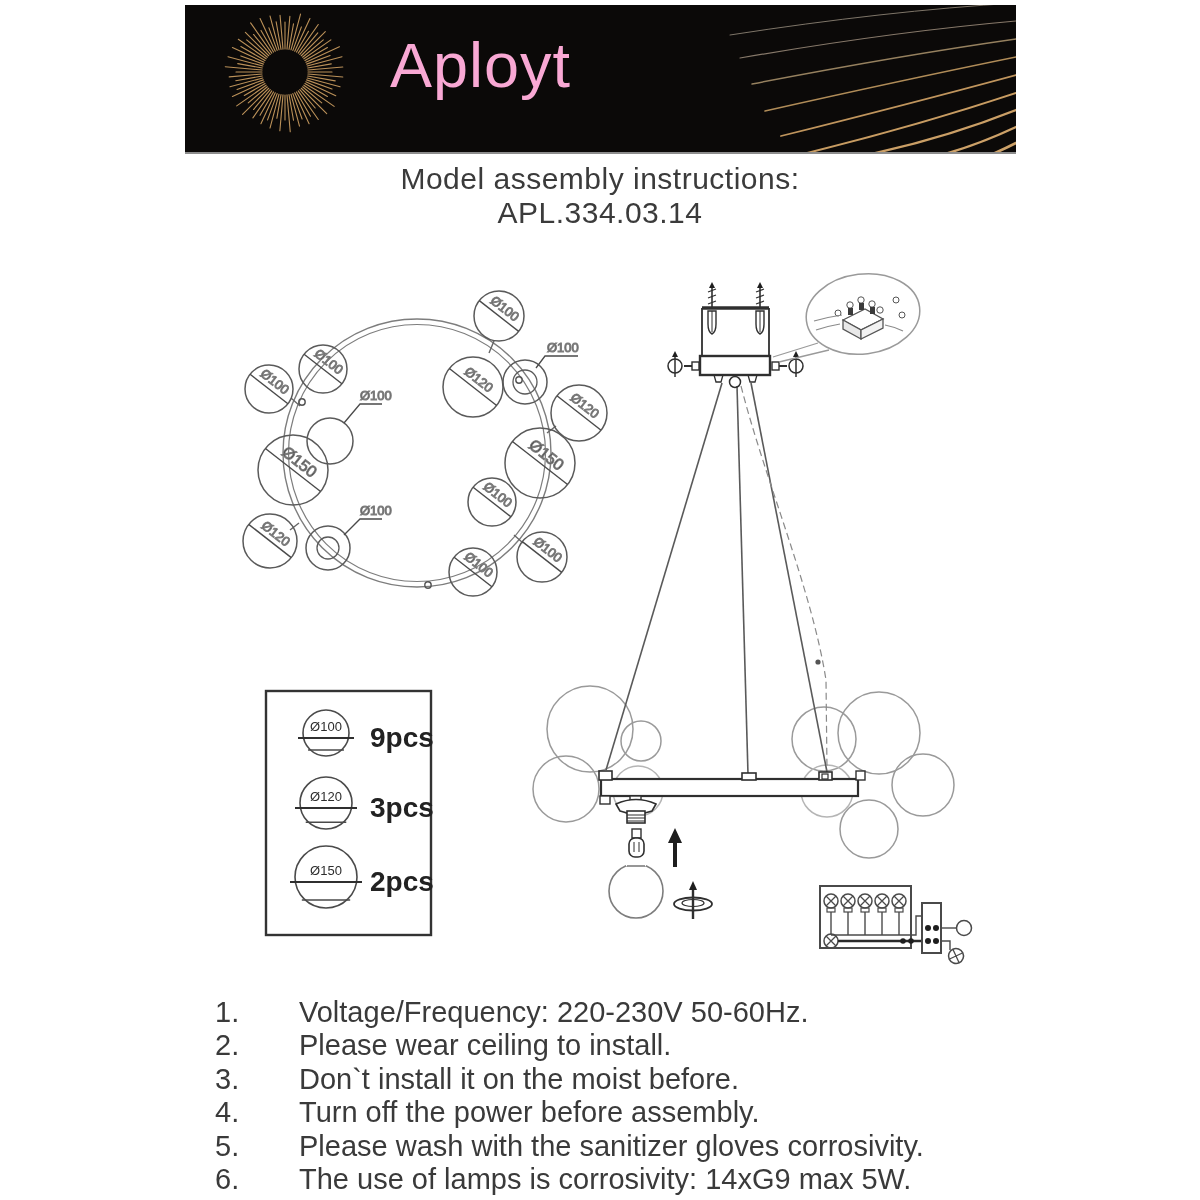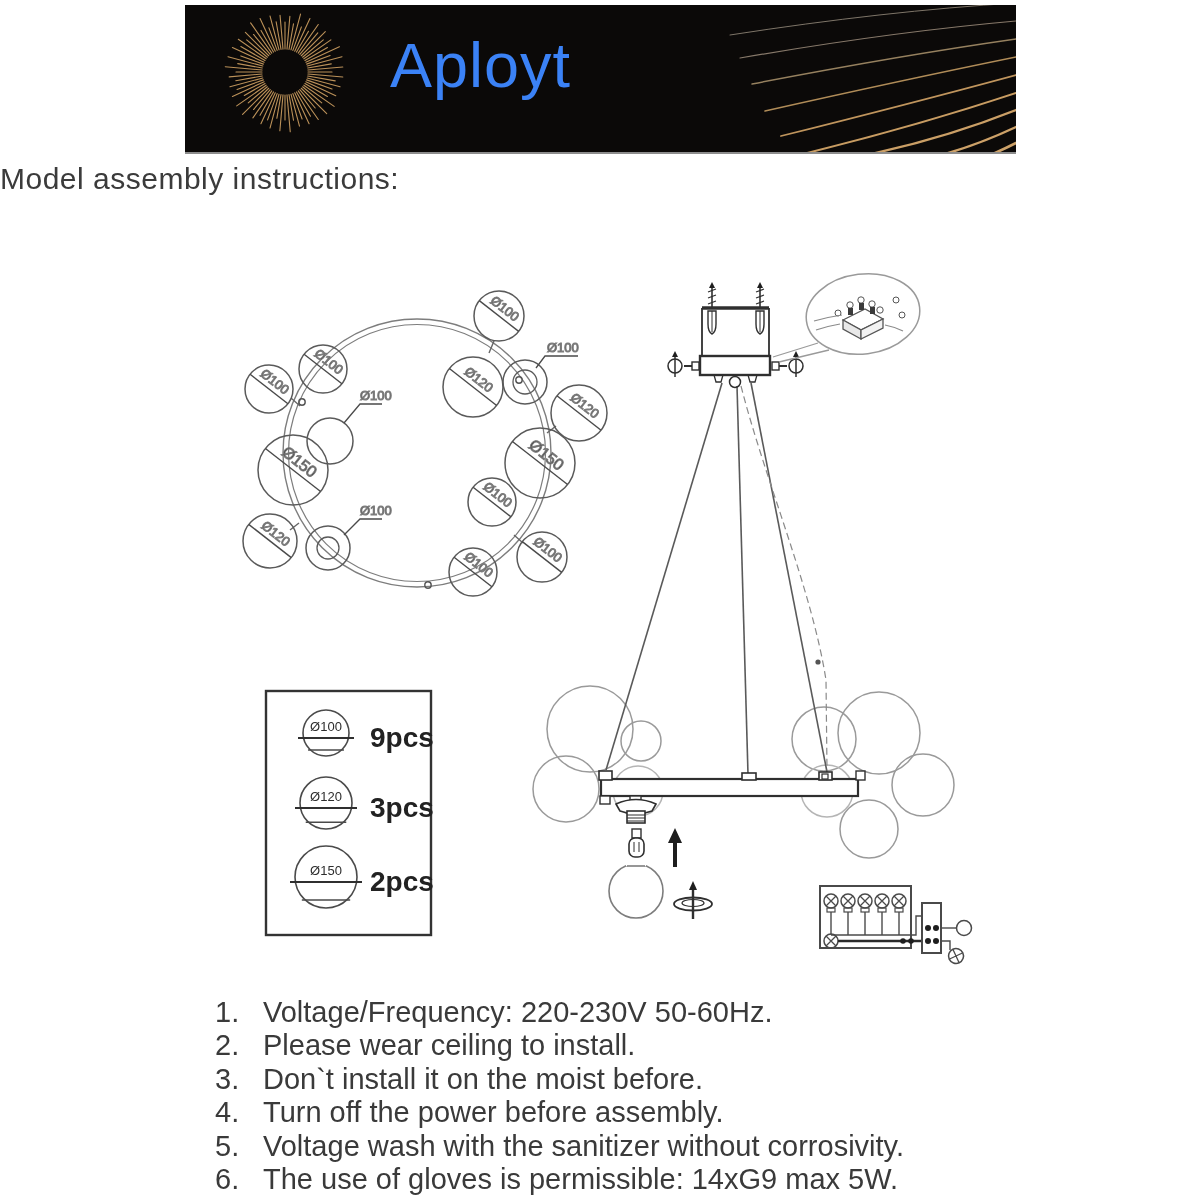--- a/index.html
+++ b/index.html
@@ -2,34 +2,34 @@
 <html><head>
 <meta charset="utf-8">
 <style>
   html,body{margin:0;padding:0;background:#ffffff;}
   .page{position:relative;width:1200px;height:1200px;background:#ffffff;overflow:hidden;
         font-family:"Liberation Sans",sans-serif;}
   
   .banner{position:absolute;left:185px;top:5px;width:831px;height:147px;background:#0b0908;
           overflow:hidden;border-bottom:2px solid #8d8d8d;}
   .banner svg{position:absolute;left:0;top:0;}
-  .brand{position:absolute;left:205px;top:24px;font-size:63px;font-weight:400;color:#3b82f6;
+  .brand{position:absolute;left:205px;top:24px;font-size:63px;font-weight:400;color:#f9a8d4;
          letter-spacing:1px;font-family:"Liberation Sans",sans-serif;}
   
-  .title-line{position:absolute;left:0;width:100%;text-align:left;color:#3b3b3b;
+  .title-line{position:absolute;left:0;width:100%;text-align:center;color:#3b3b3b;
               font-size:30px;letter-spacing:0.5px;}
   #title1{top:162px;}
   #title2{top:196px;}
   
   .diagram{position:absolute;left:0;top:0;width:1200px;height:1200px;}
   
   .instructions{position:absolute;left:215px;top:996px;width:780px;color:#3a3a3a;}
   .li{display:flex;line-height:33.4px;font-size:29px;}
   .li .num{width:48px;flex:0 0 48px;}
-  .li .txt{flex:1;}
+  .li .txt{flex:1;margin-left:36px;}
   text{font-family:"Liberation Sans",sans-serif;}
 </style>
 </head>
 <body>
 
 <div class="page">
 
   <div class="banner">
     <svg width="831" height="147" viewBox="0 0 831 147">
       <g id="starburst">
@@ -115,20 +115,21 @@
         <path d="M831,88 Q732,121 618,149" stroke="#c89c62" stroke-width="2"></path>
         <path d="M831,105 Q745,139 655,155" stroke="#cb9f66" stroke-width="2.2"></path>
         <path d="M831,122 Q765,153 705,160" stroke="#cda168" stroke-width="2.4"></path>
         <path d="M831,138 Q790,159 758,164" stroke="#cda168" stroke-width="2.6"></path>
       </g>
     </svg>
     <div class="brand">Aployt</div>
   </div>
 
   <div class="title-line" id="title1">Model assembly instructions:</div>
+  <div class="title-line" id="title2">APL.334.03.14</div>
 
   <svg class="diagram" viewBox="0 0 1200 1200">
 
     <g fill="none" stroke="#7d7d7d">
       <circle cx="417" cy="453" r="134" stroke-width="1.4"></circle>
       <circle cx="417" cy="453" r="128.5" stroke-width="1.2"></circle>
       <circle cx="302" cy="402" r="3.2" stroke="#555" stroke-width="1.4"></circle>
       <circle cx="428" cy="585" r="3.2" stroke="#555" stroke-width="1.4"></circle>
       <circle cx="519" cy="380" r="3.2" stroke="#555" stroke-width="1.4"></circle>
       <g stroke="#666" stroke-width="1.4">
@@ -442,20 +443,20 @@
       <div class="li">
         <span class="num">3.</span>
         <span class="txt">Don`t install it on the moist before.</span>
       </div>
       <div class="li">
         <span class="num">4.</span>
         <span class="txt">Turn off the power before assembly.</span>
       </div>
       <div class="li">
         <span class="num">5.</span>
-        <span class="txt">Voltage wash with the sanitizer without corrosivity.</span>
+        <span class="txt">Please wash with the sanitizer gloves corrosivity.</span>
       </div>
       <div class="li">
         <span class="num">6.</span>
-        <span class="txt">The use of gloves is permissible: 14xG9 max 5W.</span>
+        <span class="txt">The use of lamps is corrosivity: 14xG9 max 5W.</span>
       </div>
     </div>
 </div>
 
 </body></html>

